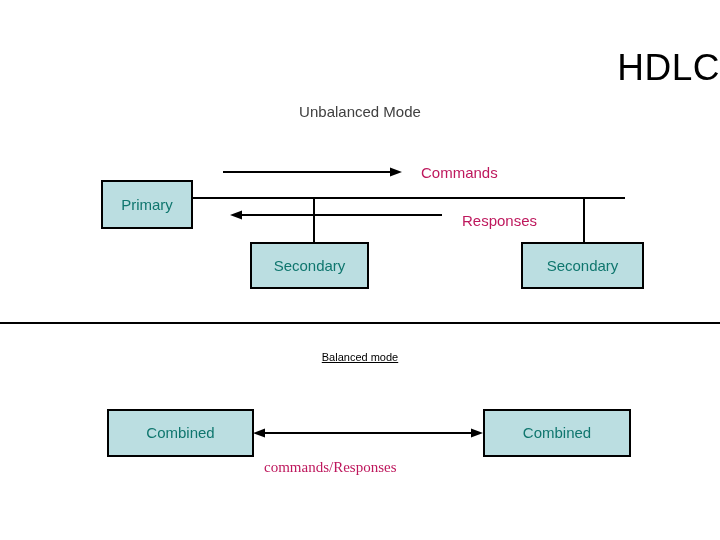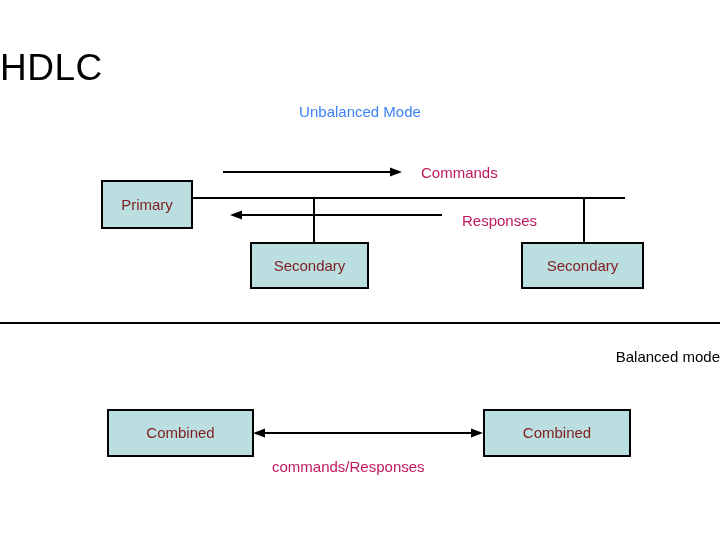--- a/index.html
+++ b/index.html
@@ -19,70 +19,71 @@
     width: 720px;
     height: 540px;
     background: #ffffff;
   }
   
   .title {
     position: absolute;
     left: 0;
     top: 46px;
     width: 720px;
-    text-align: left;
+    text-align: right;
     font-size: 37px;
     line-height: 44px;
     font-weight: normal;
     letter-spacing: 0.5px;
     color: #000;
   }
   .subtitle {
     position: absolute;
     left: 0;
     top: 102px;
     width: 720px;
     text-align: center;
     font-size: 15px;
     line-height: 20px;
-    color: #3b82f6;
+    color: #404040;
   }
   .section-label {
     position: absolute;
     left: 0;
     top: 347px;
     width: 720px;
-    text-align: right;
-    font-size: 15px;
+    text-align: center;
+    font-size: 11px;
     line-height: 20px;
     color: #000;
+    text-decoration: underline;
   }
   .free-label {
     position: absolute;
     font-size: 15px;
     line-height: 20px;
     white-space: nowrap;
     color: #be185d;
   }
   #label-commands { left: 421px; top: 163px; }
   #label-responses { left: 462px; top: 211px; }
-  #label-cmdresp   { left: 272px; top: 457px; }
+  #label-cmdresp   { left: 264px; top: 457px; font-family: Liberation Serif, serif; }
 
   
   .node-box {
     position: absolute;
     box-sizing: border-box;
     background: #bbdee1;
     border: 2px solid #000000;
     display: flex;
     align-items: center;
     justify-content: center;
     font-size: 15px;
     line-height: 18px;
-    color: #7f1d1d;
+    color: #0f766e;
   }
   #box-primary     { left: 101px; top: 180px; width: 92px;  height: 49px; }
   #box-secondary-1 { left: 250px; top: 242px; width: 119px; height: 47px; }
   #box-secondary-2 { left: 521px; top: 242px; width: 123px; height: 47px; }
   #box-combined-1  { left: 107px; top: 409px; width: 147px; height: 48px; }
   #box-combined-2  { left: 483px; top: 409px; width: 148px; height: 48px; }
 
   
   .hline {
     position: absolute;

